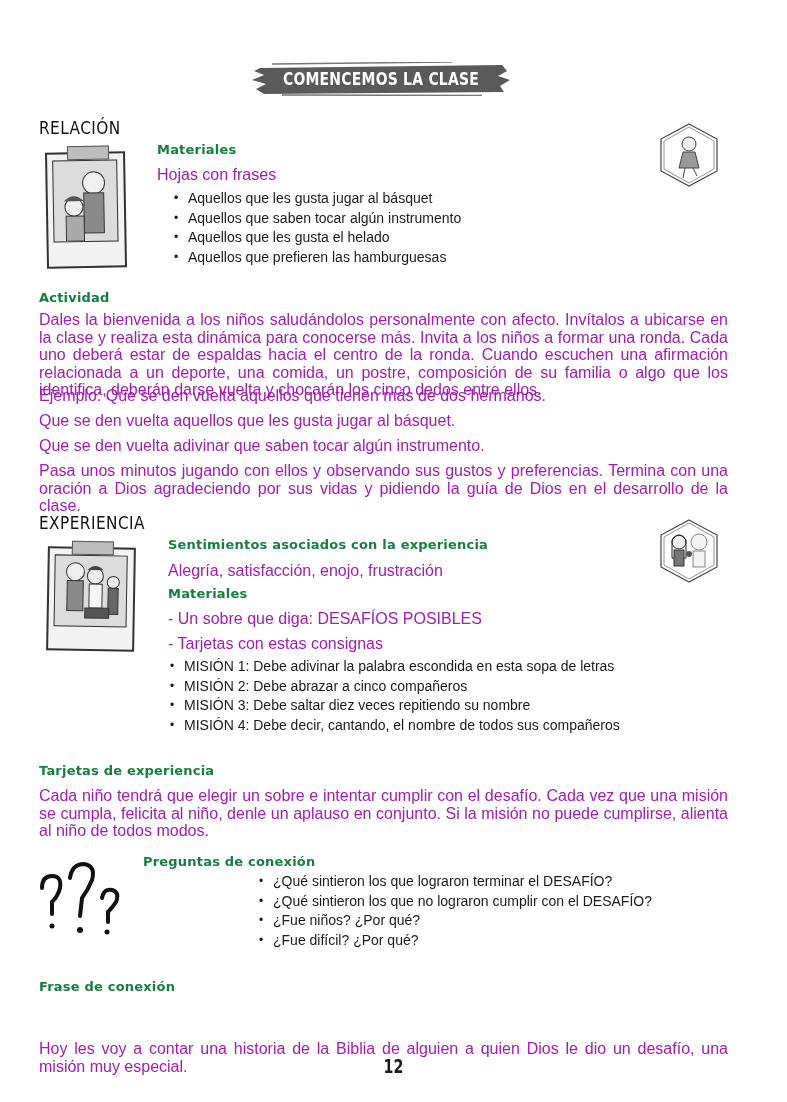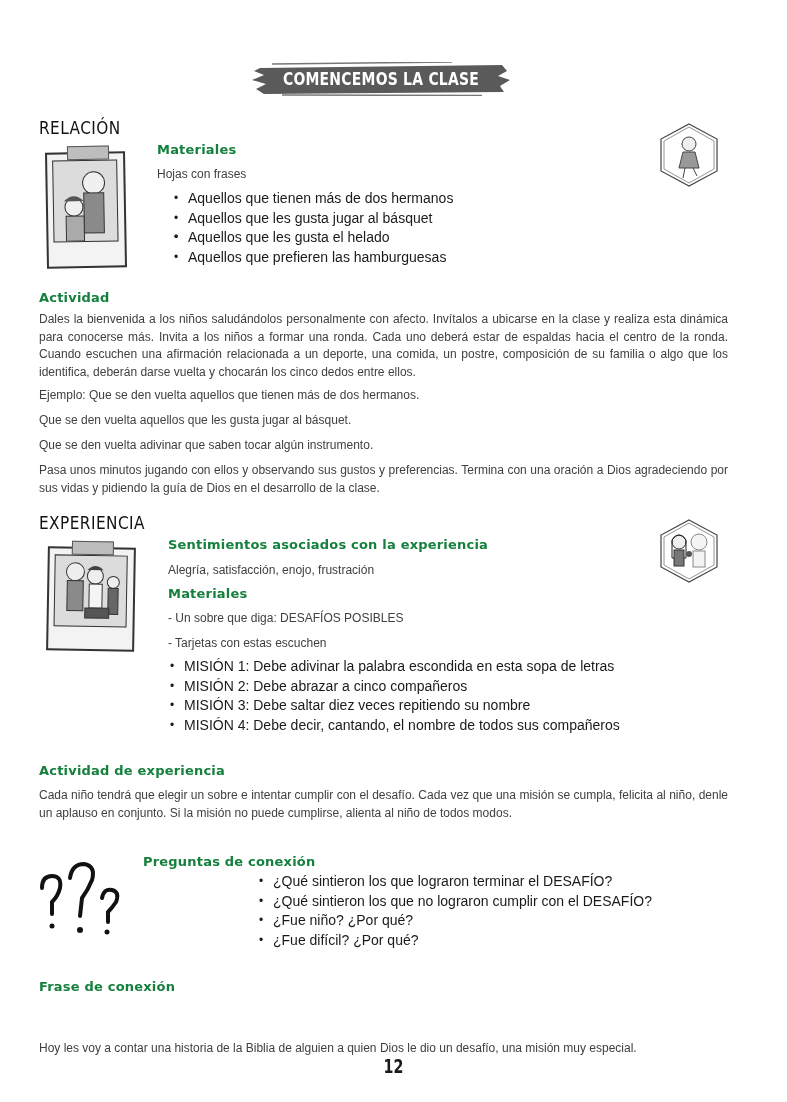--- a/index.html
+++ b/index.html
@@ -20,21 +20,21 @@
   }
   .section-title {
     font-family: "DejaVu Sans", sans-serif; font-size: 17px; color: #111;
     letter-spacing: 0.5px; transform: scaleX(0.9); transform-origin: left;
   }
   .hand {
     font-family: "DejaVu Sans", sans-serif; font-size: 13px; font-weight: bold;
     color: #15803d; letter-spacing: 0.2px;
   }
   .body-text {
-    font-size: 12px; line-height: 17.5px; color: #404040;
+    font-size: 16px; line-height: 17.5px; color: #a21caf;
   }
   .justify { text-align: justify; width: 689px; }
   ul.bullets { list-style: none; margin: 0; padding: 0; }
   ul.bullets li {
     font-size: 14px; line-height: 19.5px; position: relative; padding-left: 16px; white-space: nowrap;
   }
   ul.bullets li .dot {
     position: absolute; left: 2px; top: 0; font-size: 12px;
   }
   .photo { border: 2px solid #333; background: #f3f3f3; }
@@ -70,23 +70,23 @@
       <path d="M10 40 Q20 30 30 40" fill="#555"></path>
       <rect x="12" y="55" width="18" height="25" fill="#aaa" stroke="#333"></rect>
     </svg>
   </div>
 </div>
 
 <div class="abs hand" style="left:157px; top:142px;">Materiales</div>
 <div class="abs body-text" style="left:157px; top:166px;">Hojas con frases</div>
 
 <ul class="abs bullets" style="left:172px; top:189px;">
-  <li><span class="dot">•</span><span>Aquellos que tienen más de dos hermanos</span></li>
+  <li><span class="dot">•</span></li>
   <li><span class="dot">•</span><span>Aquellos que les gusta jugar al básquet</span></li>
-  <li><span class="dot">•</span></li>
+  <li><span class="dot">•</span><span>Aquellos que saben tocar algún instrumento</span></li>
   <li><span class="dot">•</span><span>Aquellos que les gusta el helado</span></li>
   <li><span class="dot">•</span><span>Aquellos que prefieren las hamburguesas</span></li>
 </ul>
 
 <div class="abs" style="left:657px; top:122px; width:64px; height:66px;">
   <svg width="64" height="66" viewBox="0 0 64 66">
     <polygon points="32,2 60,17 60,49 32,64 4,49 4,17" fill="none" stroke="#444" stroke-width="1.2"></polygon>
     <polygon points="32,5 57,19 57,47 32,61 7,47 7,19" fill="none" stroke="#777" stroke-width="0.8"></polygon>
     <circle cx="32" cy="22" r="7" fill="#eee" stroke="#444"></circle>
     <path d="M26 30 L38 30 L42 46 L22 46 Z" fill="#999" stroke="#444"></path>
@@ -117,21 +117,21 @@
       <rect x="53" y="32" width="10" height="26" fill="#666" stroke="#333"></rect>
       <rect x="30" y="52" width="24" height="10" fill="#555" stroke="#333"></rect>
     </svg>
   </div>
 </div>
 
 <div class="abs hand" style="left:168px; top:537px;">Sentimientos asociados con la experiencia</div>
 <div class="abs body-text" style="left:168px; top:562px;">Alegría, satisfacción, enojo, frustración</div>
 <div class="abs hand" style="left:168px; top:586px;">Materiales</div>
 <div class="abs body-text" style="left:168px; top:610px;">- Un sobre que diga: DESAFÍOS POSIBLES</div>
-<div class="abs body-text" style="left:168px; top:635px;">- Tarjetas con estas escuchen</div>
+<div class="abs body-text" style="left:168px; top:635px;">- Tarjetas con estas consignas</div>
 
 <ul class="abs bullets" style="left:168px; top:657px;">
   <li><span class="dot">•</span><span>MISIÓN 1: Debe adivinar la palabra escondida en esta sopa de letras</span></li>
   <li><span class="dot">•</span><span>MISIÓN 2: Debe abrazar a cinco compañeros</span></li>
   <li><span class="dot">•</span><span>MISIÓN 3: Debe saltar diez veces repitiendo su nombre</span></li>
   <li><span class="dot">•</span><span>MISIÓN 4: Debe decir, cantando, el nombre de todos sus compañeros</span></li>
 </ul>
 
 <div class="abs" style="left:657px; top:518px; width:64px; height:66px;">
   <svg width="64" height="66" viewBox="0 0 64 66">
@@ -139,40 +139,40 @@
     <polygon points="32,5 57,19 57,47 32,61 7,47 7,19" fill="none" stroke="#777" stroke-width="0.8"></polygon>
     <circle cx="22" cy="24" r="7" fill="#eee" stroke="#333"></circle>
     <path d="M15 22 Q22 12 29 22 L29 40 L15 40 Z" fill="none" stroke="#222"></path>
     <rect x="17" y="32" width="10" height="16" fill="#777" stroke="#333"></rect>
     <circle cx="42" cy="24" r="8" fill="#f4f4f4" stroke="#888"></circle>
     <rect x="36" y="33" width="12" height="16" fill="#f4f4f4" stroke="#888"></rect>
     <circle cx="32" cy="36" r="3" fill="#555"></circle>
   </svg>
 </div>
 
-<div class="abs hand" style="left:39px; top:763px;">Actividad de experiencia</div>
+<div class="abs hand" style="left:39px; top:763px;">Tarjetas de experiencia</div>
 <div class="abs body-text justify" style="left:39px; top:787px;">Cada niño tendrá que elegir un sobre e intentar cumplir con el desafío. Cada vez que una misión se cumpla, felicita al niño, denle un aplauso en conjunto. Si la misión no puede cumplirse, alienta al niño de todos modos.</div>
 
 <div class="abs" style="left:36px; top:860px; width:90px; height:80px;">
   <svg width="90" height="80" viewBox="0 0 90 80">
     <g fill="none" stroke="#111" stroke-width="4" stroke-linecap="round">
       <path d="M6 28 Q6 16 16 16 Q26 16 24 28 Q22 36 16 42 L16 54"></path>
       <path d="M34 18 Q36 4 48 4 Q60 6 56 20 Q52 30 46 38 L44 56"></path>
       <path d="M66 38 Q68 28 76 30 Q84 32 80 42 Q76 48 72 52 L72 62"></path>
     </g>
     <circle cx="16" cy="66" r="2.5" fill="#111"></circle>
     <circle cx="44" cy="70" r="3" fill="#111"></circle>
     <circle cx="71" cy="72" r="2.5" fill="#111"></circle>
   </svg>
 </div>
 
 <div class="abs hand" style="left:143px; top:854px;">Preguntas de conexión</div>
 <ul class="abs bullets" style="left:257px; top:872px;">
   <li><span class="dot">•</span><span>¿Qué sintieron los que lograron terminar el DESAFÍO?</span></li>
   <li><span class="dot">•</span><span>¿Qué sintieron los que no lograron cumplir con el DESAFÍO?</span></li>
-  <li><span class="dot">•</span><span>¿Fue niño? ¿Por qué?</span></li>
+  <li><span class="dot">•</span><span>¿Fue niños? ¿Por qué?</span></li>
   <li><span class="dot">•</span><span>¿Fue difícil? ¿Por qué?</span></li>
 </ul>
 
 <div class="abs hand" style="left:39px; top:979px;">Frase de conexión</div>
 <div class="abs body-text justify" style="left:39px; top:1004px;margin-top:36px;">Hoy les voy a contar una historia de la Biblia de alguien a quien Dios le dio un desafío, una misión muy especial.</div>
 
 <div class="abs page-num">12</div>
 
 </body></html>

